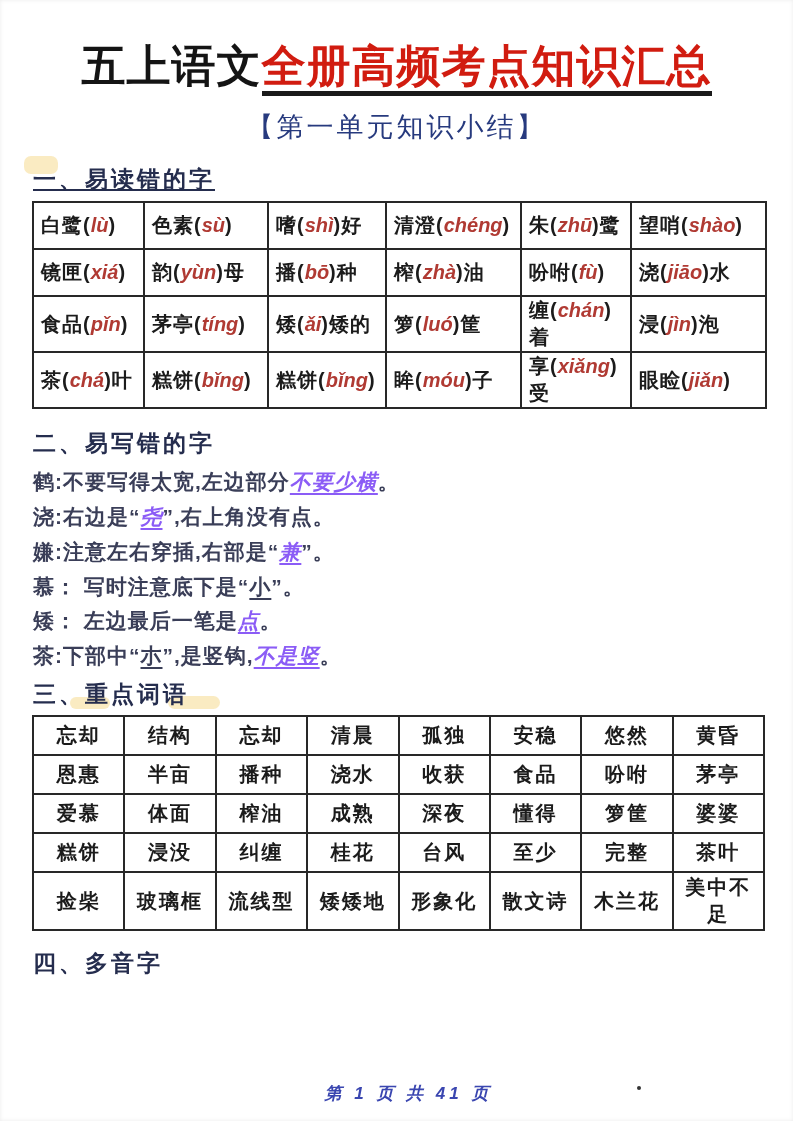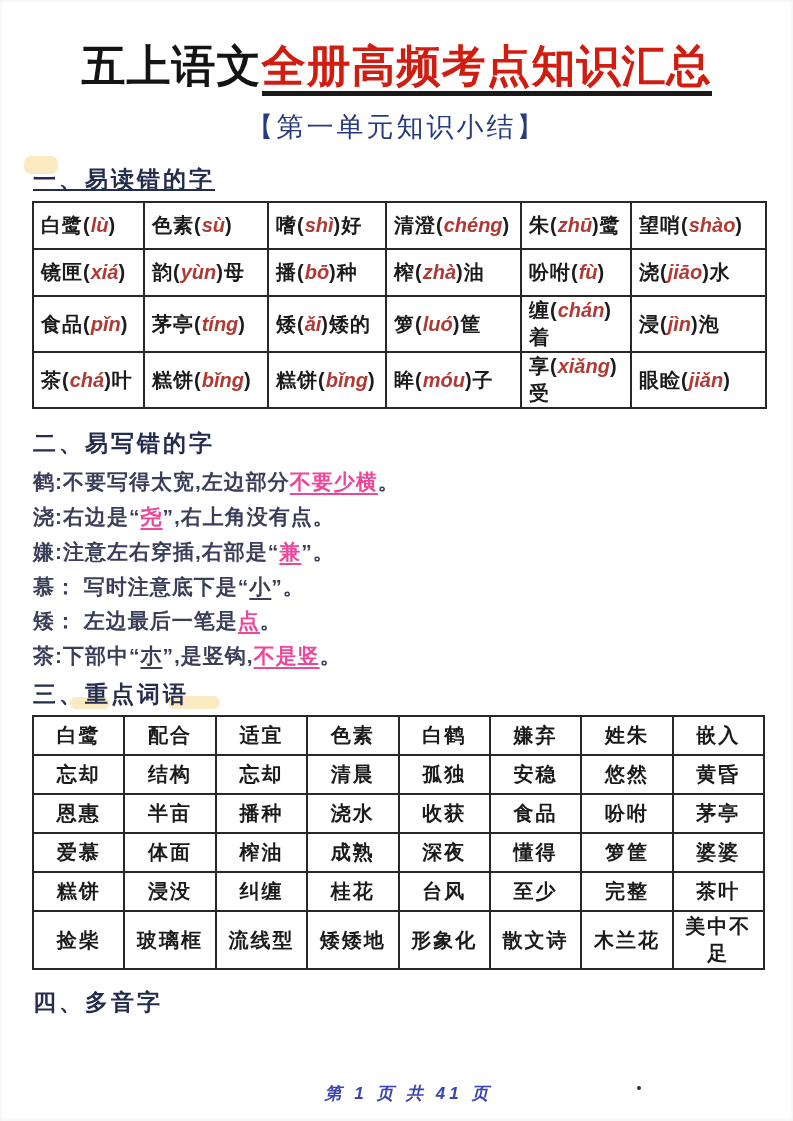--- a/index.html
+++ b/index.html
@@ -26,21 +26,21 @@
   
   table{border-collapse:collapse;margin-left:32px;width:733px;table-layout:fixed;background:#fff;}
   td{border:2px solid #282828;overflow:hidden;}
   .t1 td{height:45px;font-size:20px;font-weight:600;padding:0 5px 0 7px;color:#1b1b1b;letter-spacing:1px;}
   .t1 td.center{text-align:center;padding-left:0;}
   .pinyin{color:#b03a33;font-style:italic;letter-spacing:0;}
   .t2 td{height:35px;font-size:20px;font-weight:600;text-align:center;color:#1b1b1b;letter-spacing:2px;}
   
   .notes{margin:10px 0 0 33px;font-size:21px;font-weight:600;color:#3a3e58;}
   .note{margin-bottom:8px;line-height:1.28;letter-spacing:1px;}
-  .red{color:#ec4899;}
+  .red{color:#8b5cf6;font-style:italic;}
   .ul-red{text-decoration:underline;text-underline-offset:4px;text-decoration-thickness:2px;}
   .ul-dark{text-decoration:underline;text-underline-offset:4px;text-decoration-thickness:2px;}
   
   .footer{position:absolute;top:1082px;left:12px;width:100%;text-align:center;font-size:17px;font-weight:bold;font-style:italic;color:#3a46b0;letter-spacing:4px;}
   .smudge{position:absolute;background:rgba(243,211,120,.45);border-radius:7px;z-index:0;}
   .smudge-1{left:24px;top:156px;width:34px;height:18px;}
   .smudge-2{left:70px;top:697px;width:40px;height:12px;}
   .smudge-3{left:168px;top:696px;width:52px;height:13px;}
   .dot{position:absolute;left:637px;top:1086px;width:4px;height:4px;border-radius:50%;background:#333;}
 </style>
@@ -115,30 +115,20 @@
       <div class="note"><span>慕： 写时注意底下是“</span><span class="ul-dark">小</span><span>”。</span></div>
       <div class="note"><span>矮： 左边最后一笔是</span><span class="red ul-red">点</span><span>。</span></div>
       <div class="note"><span>茶:下部中“</span><span class="ul-dark">朩</span><span>”,是竖钩,</span><span class="red ul-red">不是竖</span><span>。</span></div>
     </div>
 
   <div class="sec-heading h3m">三、重点词语</div>
 
   <table class="t2">
     <tbody>
         <tr>
-          <td>白鹭</td>
-          <td>配合</td>
-          <td>适宜</td>
-          <td>色素</td>
-          <td>白鹤</td>
-          <td>嫌弃</td>
-          <td>姓朱</td>
-          <td>嵌入</td>
-        </tr>
-        <tr>
           <td>忘却</td>
           <td>结构</td>
           <td>忘却</td>
           <td>清晨</td>
           <td>孤独</td>
           <td>安稳</td>
           <td>悠然</td>
           <td>黄昏</td>
         </tr>
         <tr>

